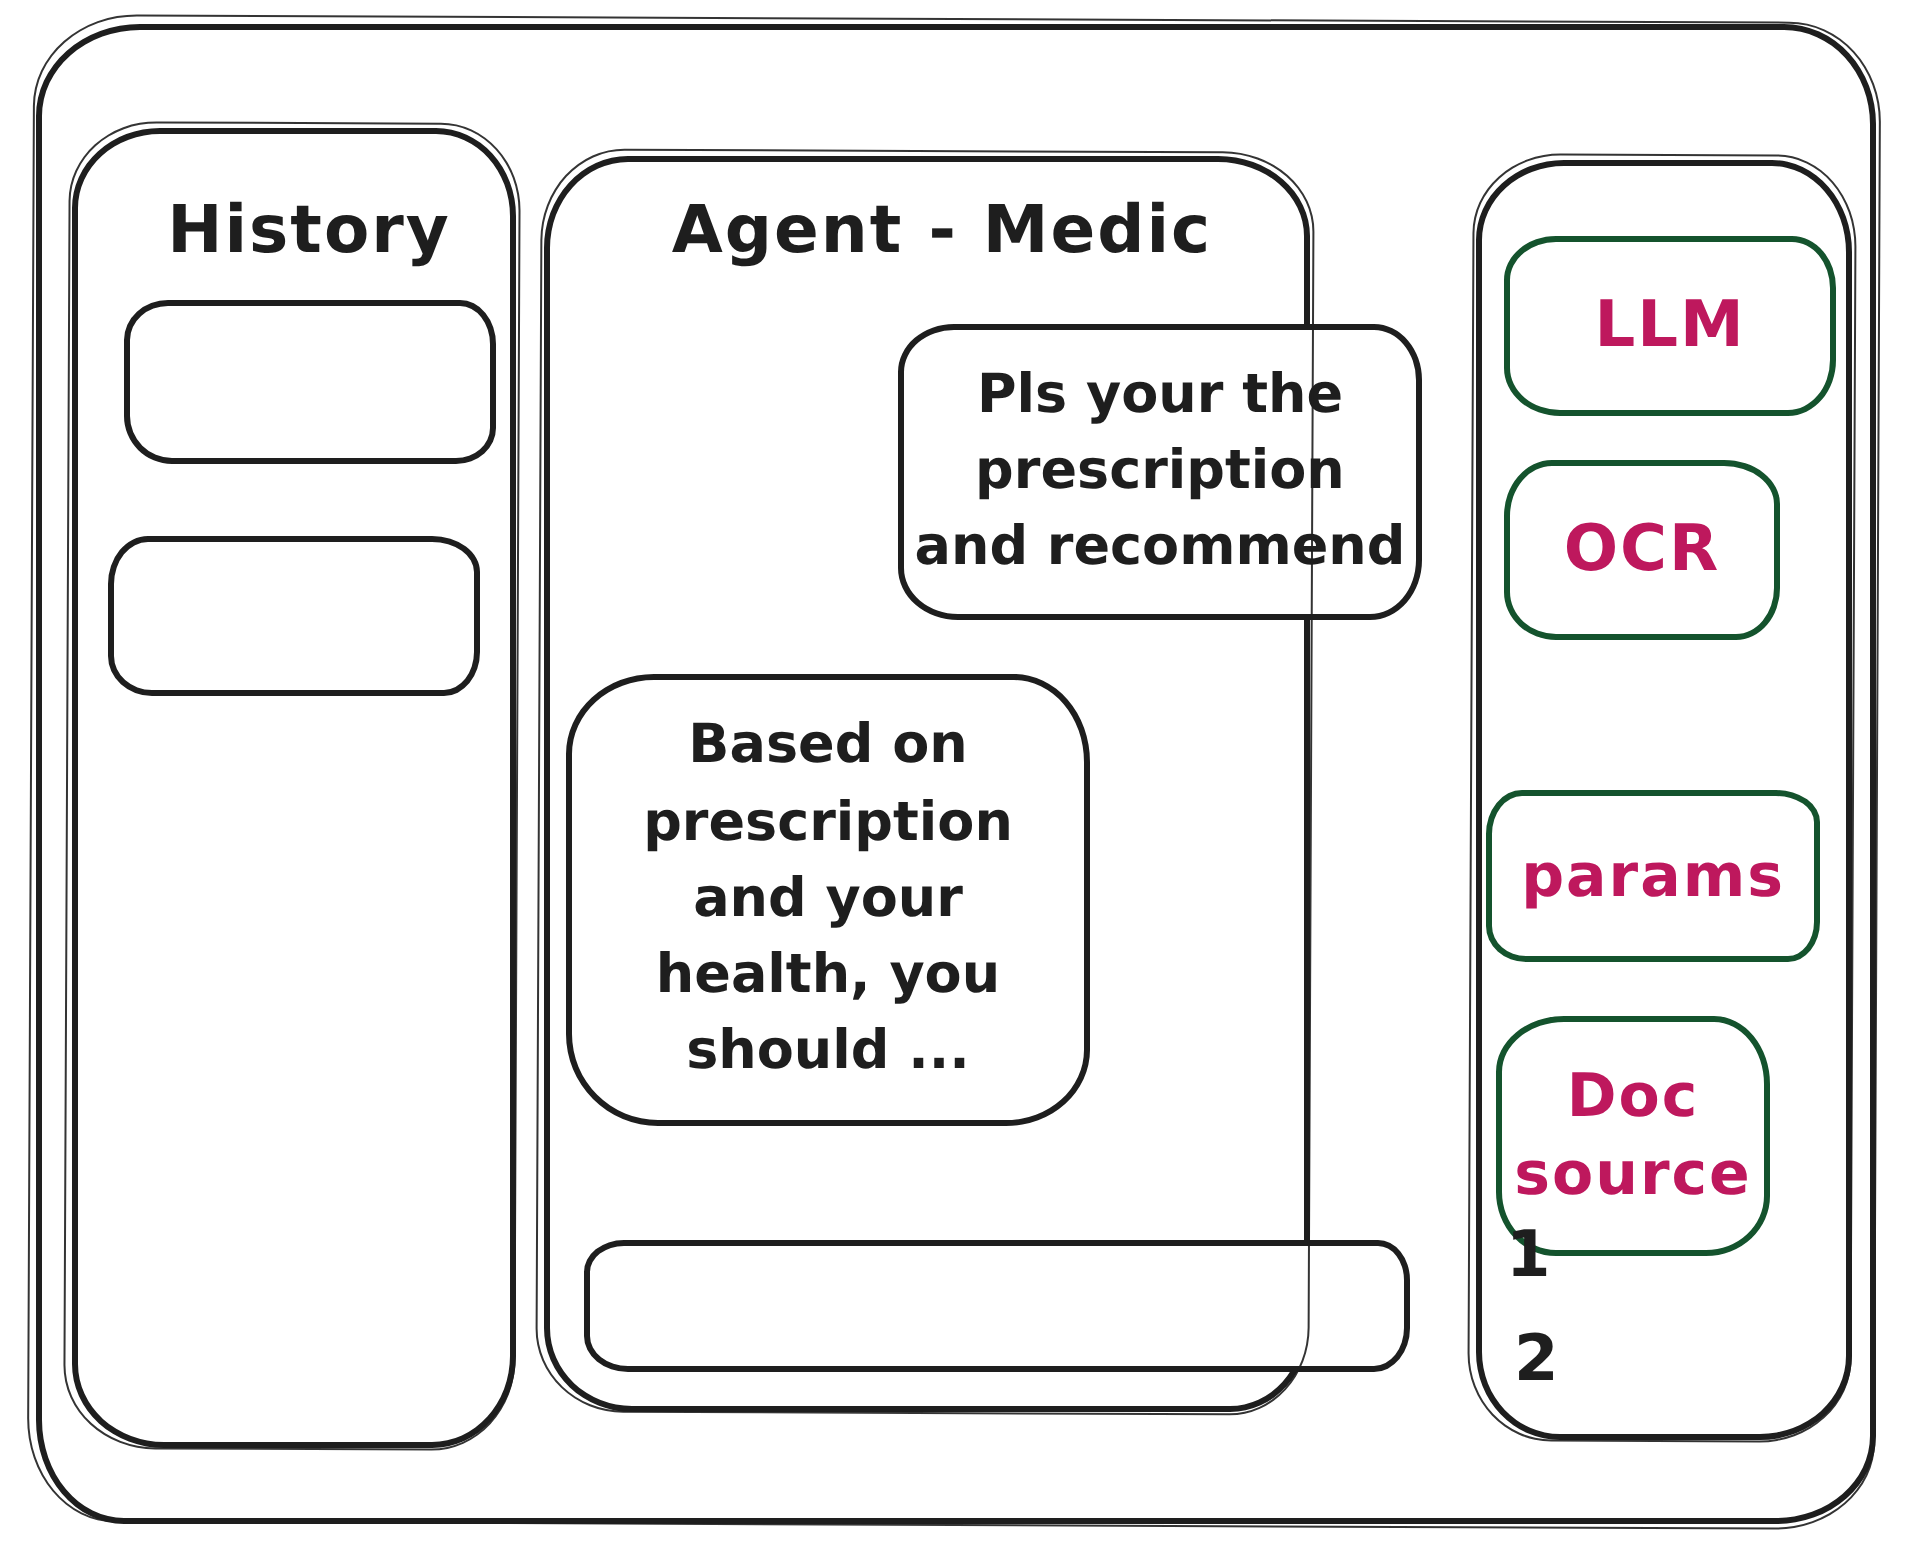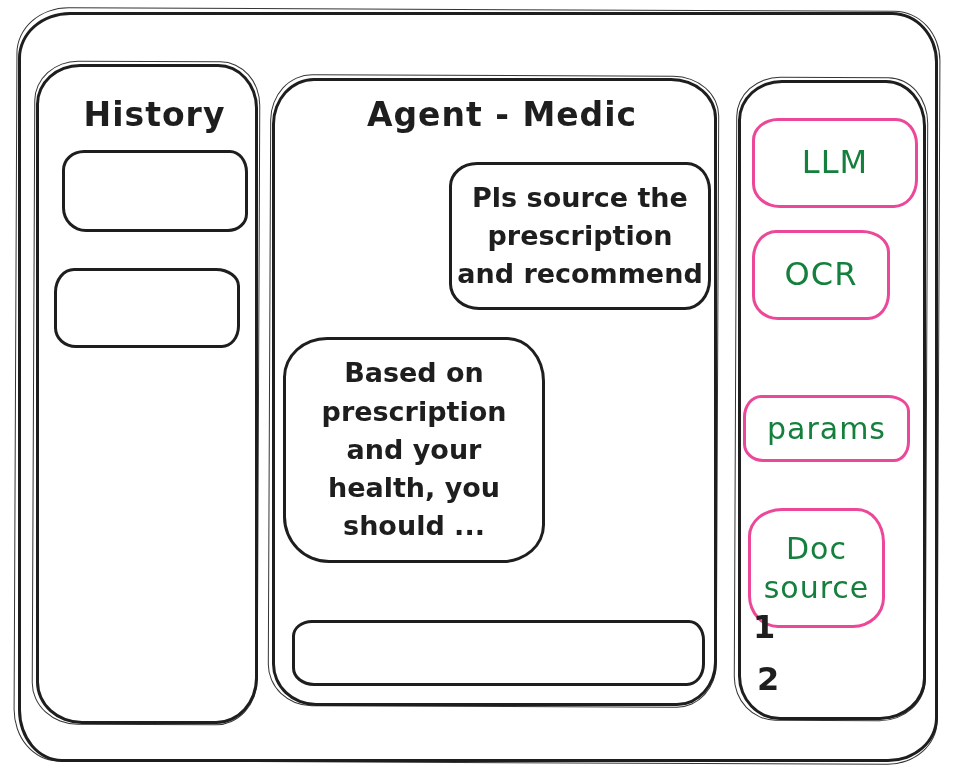--- a/index.html
+++ b/index.html
@@ -53,21 +53,21 @@
   .hist-item-1 {
     left: 23px; top: 83px; width: 186px; height: 82px;
     border-radius: 22px 18px 20px 24px / 20px 22px 18px 24px;
   }
   .hist-item-2 {
     left: 15px; top: 201px; width: 186px; height: 80px;
     border-radius: 20px 24px 18px 22px / 24px 18px 22px 20px;
   }
   
   .chat {
-    left: 251px; top: 63px; width: 445px; height: 628px;
+    left: 251px; top: 63px; width: 383px; height: 628px;
     border-radius: 42px 46px 40px 44px / 46px 40px 44px 42px;
   }
   .chat .panel-title { top: 14px; }
   .bubble {
     display: flex;
     align-items: center;
     justify-content: center;
     text-align: center;
     white-space: pre-line;
     font-size: 27px;
@@ -98,40 +98,40 @@
     left: 717px; top: 65px; width: 188px; height: 640px;
     border-radius: 44px 40px 46px 42px / 40px 46px 42px 44px;
   }
   .tool-btn {
     position: absolute;
     display: flex;
     align-items: center;
     justify-content: center;
     text-align: center;
     white-space: pre-line;
-    border: 3px solid #ec4899;
+    border: 3px solid #14532d;
     background: #ffffff;
     font-family: inherit;
     font-size: 32px;
-    font-weight: normal;
+    font-weight: bold;
     letter-spacing: 1px;
-    color: #15803d;
+    color: #be185d;
     cursor: pointer;
     line-height: 1.3;
   }
   .btn-llm {
     left: 11px; top: 35px; width: 166px; height: 90px;
     border-radius: 26px 22px 24px 28px / 22px 26px 28px 24px;
   }
   .btn-ocr {
     left: 11px; top: 147px; width: 138px; height: 90px;
     border-radius: 24px 28px 22px 26px / 28px 22px 26px 24px;
   }
   .btn-params {
-    left: 2px; top: 312px; width: 167px; height: 67px;
+    left: 2px; top: 312px; width: 167px; height: 86px;
     border-radius: 18px 22px 16px 20px / 22px 16px 20px 18px;
     font-size: 30px;
   }
   .btn-docsource {
     left: 7px; top: 425px; width: 137px; height: 120px;
     border-radius: 34px 28px 32px 30px / 28px 34px 30px 32px;
     font-size: 30px;
   }
   .src-num {
     position: absolute;
@@ -150,21 +150,21 @@
   <div class="sketch dbl frame">
 
     <aside class="sketch dbl history">
       <div class="panel-title">History</div>
       <div class="sketch hist-item-1"></div>
       <div class="sketch hist-item-2"></div>
     </aside>
 
     <main class="sketch dbl chat">
       <div class="panel-title">Agent - Medic</div>
-      <div class="sketch bubble bubble-user">Pls source the
+      <div class="sketch bubble bubble-user">Pls your the
 prescription
 and recommend</div>
       <div class="sketch bubble bubble-assistant">Based on
 prescription
 and your
 health, you
 should ...</div>
       <input class="chat-input" type="text" value="" style="">
     </main>
 

